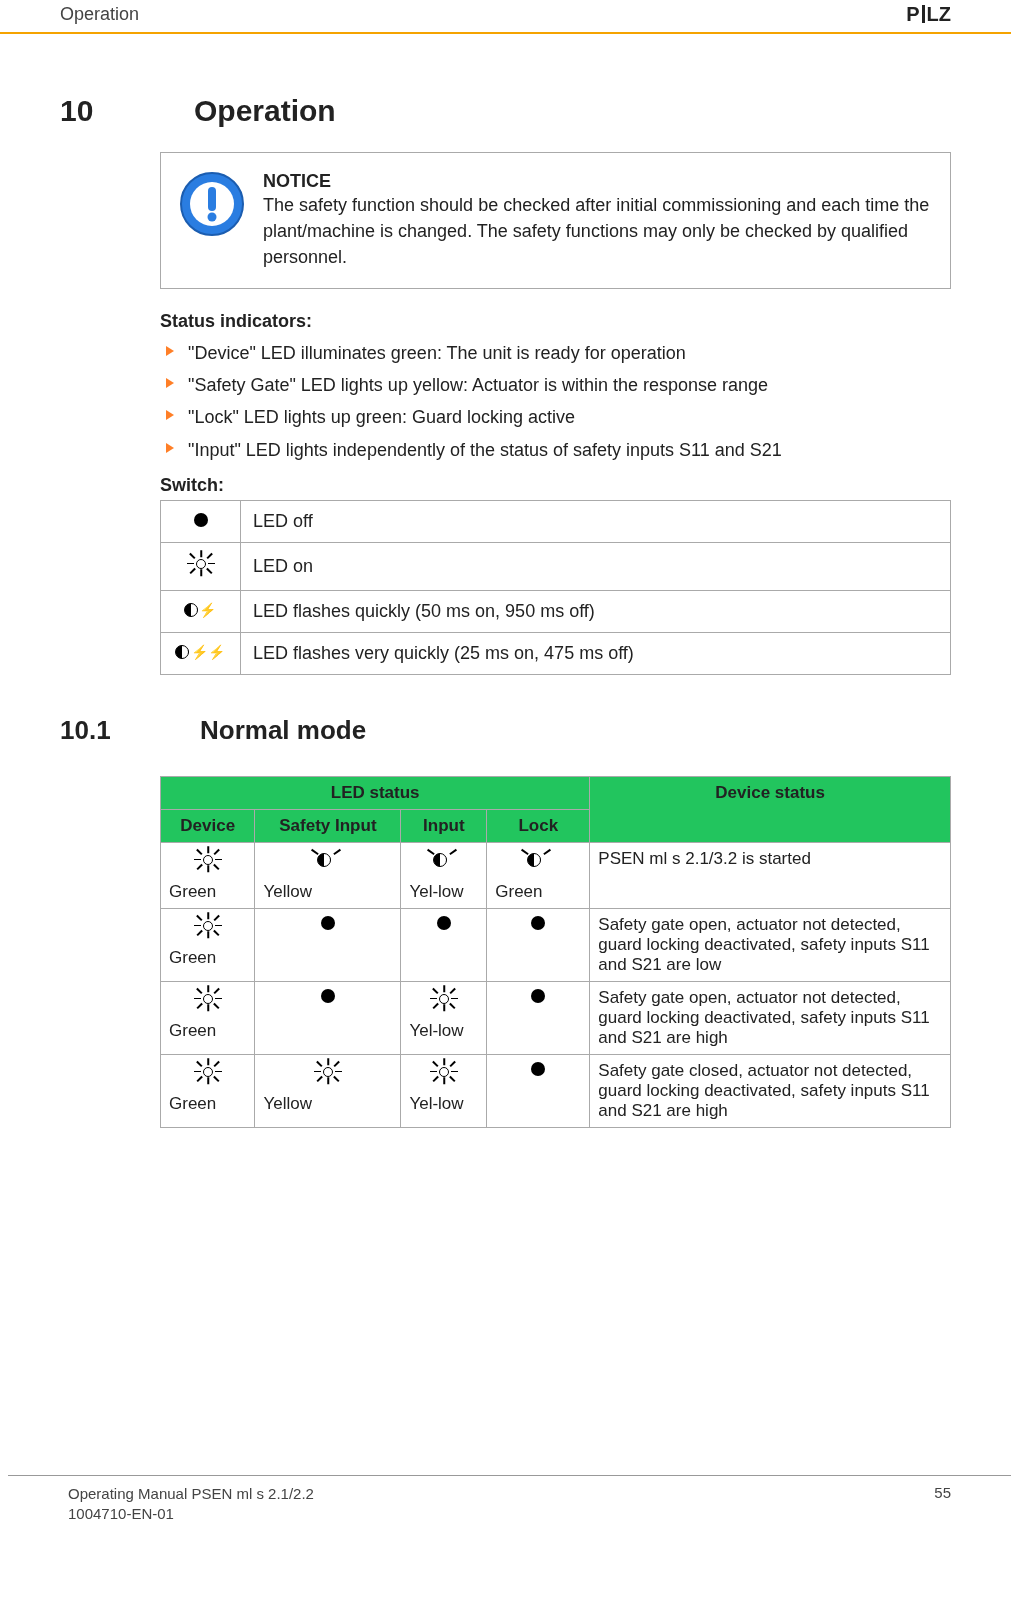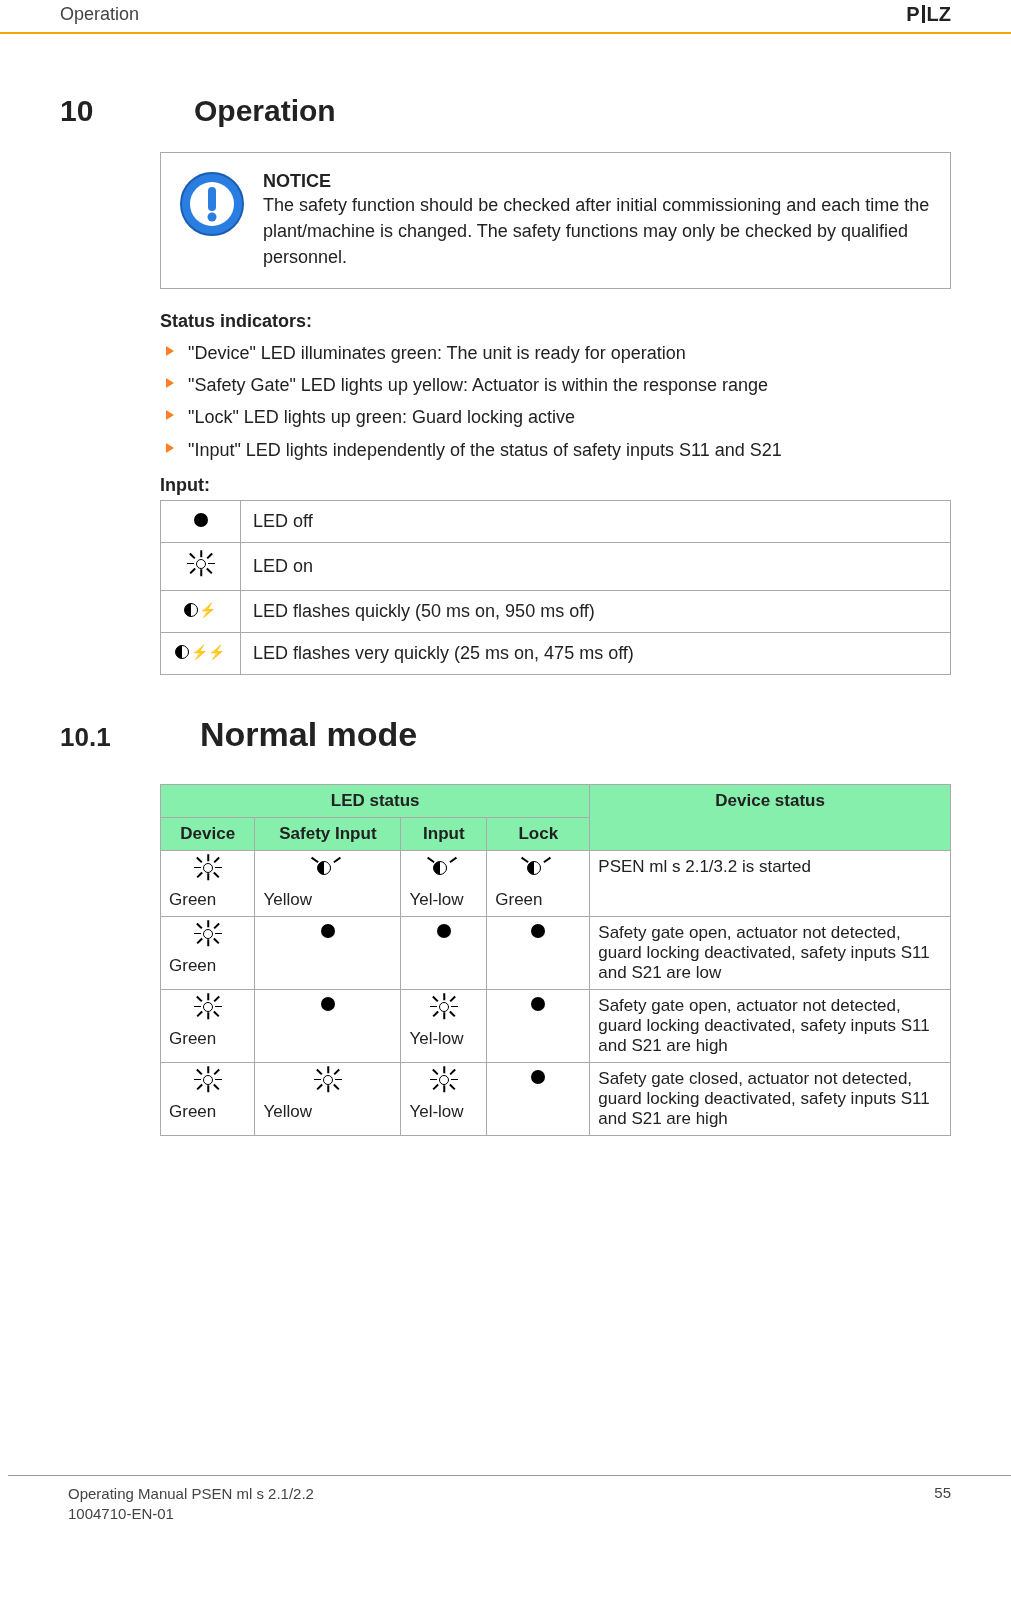--- a/index.html
+++ b/index.html
@@ -27,21 +27,21 @@
   }
   .topbar .left { font-size: 18px; color: #444; }
   .logo { font-weight: 900; font-size: 20px; letter-spacing: 0; color: #222;}
   .logo .bar::before, .logo .bar2::before { content:""; display:inline-block; width:3px; height:18px; background:#222; margin:0 2px; vertical-align:-2px;}
   .content { padding-left: 100px; padding-top: 60px; }
   .h1row { display:flex; gap: 34px; align-items: baseline; margin-left:-100px;}
   .h1num { width:100px; font-size: 30px; font-weight: 700;}
   .h1 { font-size: 30px; font-weight: 700; }
   .h2row { display:flex; gap: 40px; align-items: baseline; margin-left:-100px; margin-top:40px; margin-bottom:30px;}
   .h2num { width:100px; font-size: 26px; font-weight: 700;}
-  .h2 { font-size: 34px; font-weight: 700; }
+  .h2 { font-size: 26px; font-weight: 700; }
   .notice-box {
     border: 1px solid #aaa;
     margin-top: 24px;
     padding: 18px 18px 18px 18px;
     display: flex;
     gap: 18px;
     align-items: flex-start;
   }
   .notice-icon {
     flex: 0 0 66px;
@@ -78,21 +78,21 @@
   .ray.sw { left:2px;  top:17px;transform: rotate(-45deg);}
   .half-rays { display:inline-block; position:relative; width:34px; height:22px;}
   .half-rays .half { position:absolute; left:6px; top:4px;}
   .half-rays .r { position:absolute; width:8px; height:1.5px; background:#000;}
   .half-rays .r1 { left:22px; top:2px; transform:rotate(-35deg);}
   .half-rays .r2 { left:0;   top:2px; transform:rotate(35deg);}
   .bolt { display:inline-block; font-size:14px; font-weight:700; line-height:14px; vertical-align:2px;}
   .combo { display:inline-flex; align-items:center; gap:2px;}
   table.main { border-collapse: collapse; width: 100%; margin-top: 8px;}
   table.main th, table.main td { border: 1px solid #aaa; padding: 6px 8px; font-size: 17px; vertical-align: top;}
-  table.main th { background: #86efac; font-weight: 700; text-align: center;}
+  table.main th { background: #22c55e; font-weight: 700; text-align: center;}
   table.main td.icell { text-align: center;}
   table.main td.icell .lbl { display:block; margin-top: 6px; text-align:left; font-size:17px;}
   .footer {
     border-top: 1px solid #999;
     margin: 0 -60px;
     padding: 8px 60px 0 60px;
     display:flex; justify-content:space-between;
     font-size: 15px; color:#444;
     position:absolute; bottom:16px; left:68px; right:60px;
   }
@@ -129,21 +129,21 @@
     </div>
 
     <div class="status-header">Status indicators:</div>
     <ul class="tri">
       <li>"Device" LED illuminates green: The unit is ready for operation</li>
       <li>"Safety Gate" LED lights up yellow: Actuator is within the response range</li>
       <li>"Lock" LED lights up green: Guard locking active</li>
       <li>"Input" LED lights independently of the status of safety inputs S11 and S21</li>
     </ul>
 
-    <div class="legend-header">Input:</div>
+    <div class="legend-header">Switch:</div>
     <table class="legend">
       <tbody>
           <tr>
         <td class="icon"><span class="led-off"></span></td>
         <td>LED off</td>
       </tr>
       <tr>
         <td class="icon">
           <span class="led-on-wrap"><span class="led-on-circle"></span>
             <span class="ray n"></span><span class="ray s"></span><span class="ray e"></span><span class="ray w"></span>

